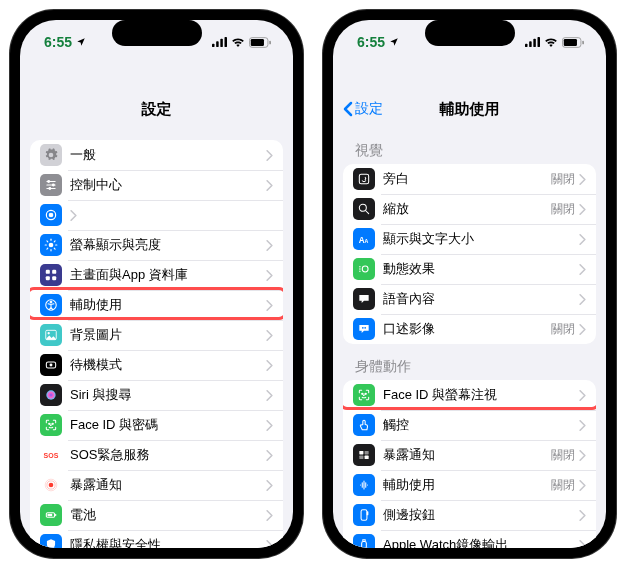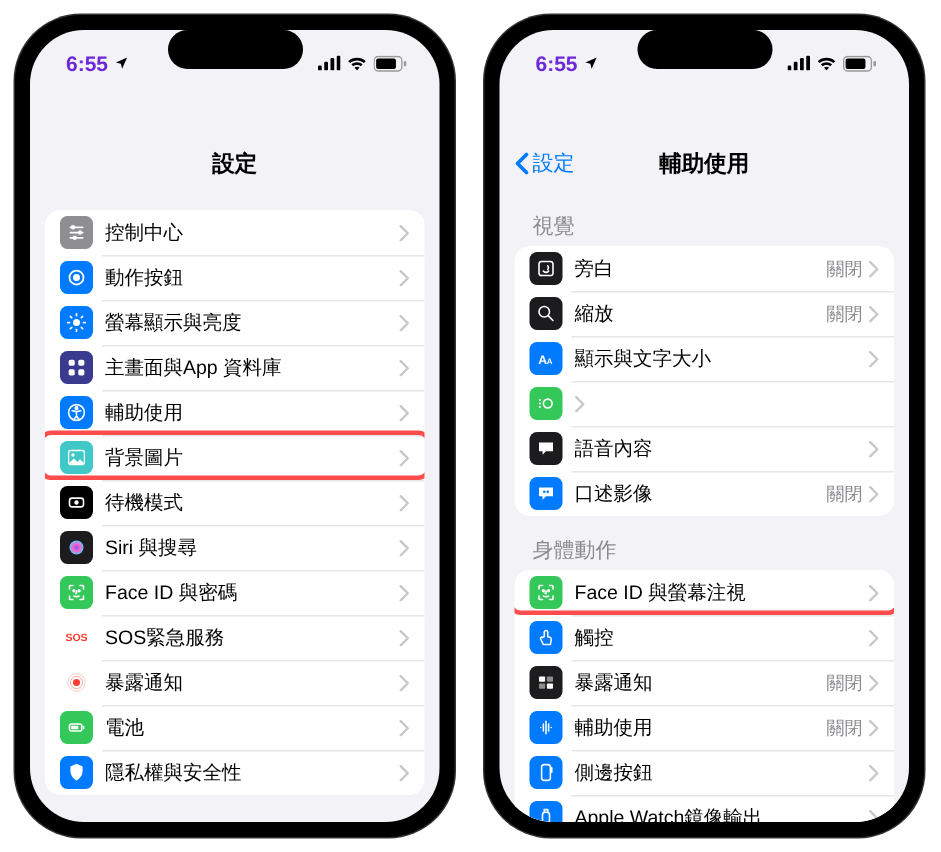--- a/index.html
+++ b/index.html
@@ -39,21 +39,21 @@
     z-index: 10;
   }
   .status-bar {
     height: 44px;
     display: flex;
     justify-content: space-between;
     align-items: center;
     padding: 0 22px 0 24px;
     font-size: 14px;
     font-weight: 600;
-    color: #6d28d9;
+    color: #15803d;
   }
   .status-left { display:flex; align-items:center; gap:4px; }
   .status-right { display:flex; align-items:center; gap:4px; }
   .status-right svg { display:block; }
   .nav-bar {
     height: 32px;
     display: flex;
     align-items: flex-start;
     justify-content: center;
     position: relative;
@@ -171,20 +171,31 @@
             <rect x="23" y="4" width="2" height="4" rx="1" fill="#999"></rect>
           </svg>
       </div>
     </div>
     <div class="nav-bar">
       <span class="nav-title">設定</span>
     </div>
     <div class="content">
       <div class="group" id="left-group" style="position:relative;">
           <div class="row">
+            <div class="icon" style="background: rgb(209, 209, 214);">
+              <svg class="ic-svg" viewBox="0 0 24 24" fill="#7d7d82">
+                <path d="M12 8a4 4 0 100 8 4 4 0 000-8zm9 4l2 1-1 3-2-.5-2 2 .5 2-3 1-1-2h-3l-1 2-3-1 .5-2-2-2-2 .5-1-3 2-1v-3l-2-1 1-3 2 .5 2-2-.5-2 3-1 1 2h3l1-2 3 1-.5 2 2 2 2-.5 1 3-2 1z" opacity=".9"></path>
+              </svg>
+            </div>
+            <span class="label">一般</span>
+            <svg class="chev" width="7" height="11" viewBox="0 0 8 14" fill="none" stroke="#c7c7cc" stroke-width="2" stroke-linecap="round" stroke-linejoin="round">
+              <polyline points="1,1 7,7 1,13"></polyline>
+            </svg>
+          </div>
+          <div class="row">
             <div class="icon" style="background: rgb(142, 142, 147);">
               <svg class="ic-svg" viewBox="0 0 24 24" fill="#fff">
                 <rect x="4" y="5" width="16" height="2" rx="1"></rect>
                 <rect x="4" y="11" width="16" height="2" rx="1"></rect>
                 <rect x="4" y="17" width="16" height="2" rx="1"></rect>
                 <circle cx="8" cy="6" r="2.5"></circle>
                 <circle cx="16" cy="12" r="2.5"></circle>
                 <circle cx="10" cy="18" r="2.5"></circle>
               </svg>
             </div>
@@ -193,21 +204,20 @@
               <polyline points="1,1 7,7 1,13"></polyline>
             </svg>
           </div>
           <div class="row">
             <div class="icon" style="background: rgb(0, 122, 255);">
               <svg class="ic-svg" viewBox="0 0 24 24" fill="none" stroke="#fff" stroke-width="2">
                 <circle cx="12" cy="12" r="8"></circle>
                 <circle cx="12" cy="12" r="3" fill="#fff"></circle>
               </svg>
             </div>
-            <span class="label">動作按鈕</span>
             <svg class="chev" width="7" height="11" viewBox="0 0 8 14" fill="none" stroke="#c7c7cc" stroke-width="2" stroke-linecap="round" stroke-linejoin="round">
               <polyline points="1,1 7,7 1,13"></polyline>
             </svg>
           </div>
           <div class="row">
             <div class="icon" style="background: rgb(0, 122, 255);">
               <svg class="ic-svg" viewBox="0 0 24 24" fill="#fff">
                 <circle cx="12" cy="12" r="4"></circle>
                 <g stroke="#fff" stroke-width="2" stroke-linecap="round">
                   <line x1="12" y1="2" x2="12" y2="4"></line>
@@ -439,20 +449,21 @@
               <polyline points="1,1 7,7 1,13"></polyline>
             </svg>
           </div>
           <div class="row">
             <div class="icon" style="background: rgb(52, 199, 89);">
               <svg class="ic-svg" viewBox="0 0 24 24" fill="none" stroke="#fff" stroke-width="1.8" stroke-linecap="round">
                 <circle cx="14" cy="12" r="5"></circle>
                 <path d="M5 8v0M5 12v0M5 16v0" stroke-width="2.5"></path>
               </svg>
             </div>
+            <span class="label">動態效果</span>
             <svg class="chev" width="7" height="11" viewBox="0 0 8 14" fill="none" stroke="#c7c7cc" stroke-width="2" stroke-linecap="round" stroke-linejoin="round">
               <polyline points="1,1 7,7 1,13"></polyline>
             </svg>
           </div>
           <div class="row">
             <div class="icon" style="background: rgb(28, 28, 30);">
               <svg class="ic-svg" viewBox="0 0 24 24" fill="#fff">
                 <path d="M4 5h16v10H12l-4 4v-4H4z"></path>
               </svg>
             </div>

